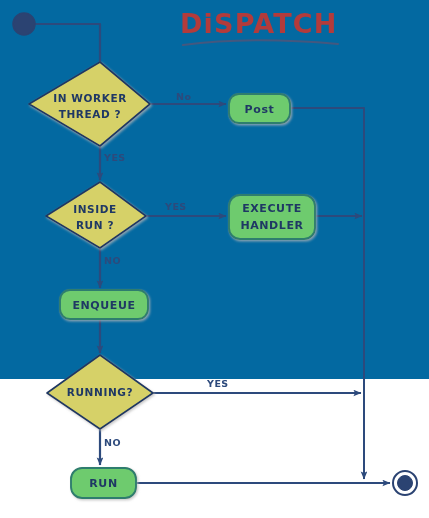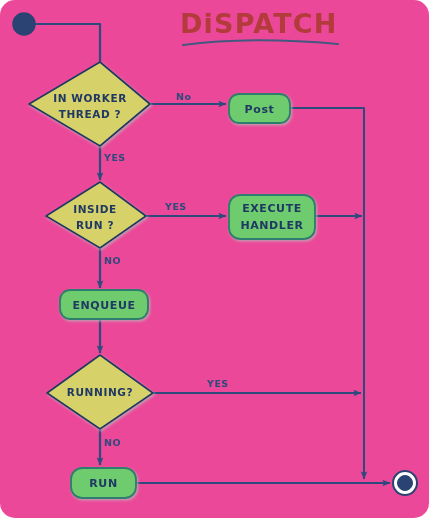--- a/index.html
+++ b/index.html
@@ -9,23 +9,22 @@
   }
   body {
     width: 429px;
     height: 518px;
     overflow: hidden;
     font-family: "DejaVu Sans", sans-serif;
   }
   #canvas {
     position: relative;
     width: 429px;
-    height: 518px;
-    background: #ec4899;
-    border-radius: 15px;
+    height: 379px;
+    background: #0369a1;
   }
   #flow-svg {
     position: absolute;
     left: 0;
     top: 0;
     width: 429px;
     height: 518px;
   }
   .node-label {
     font-family: "DejaVu Sans", sans-serif;

